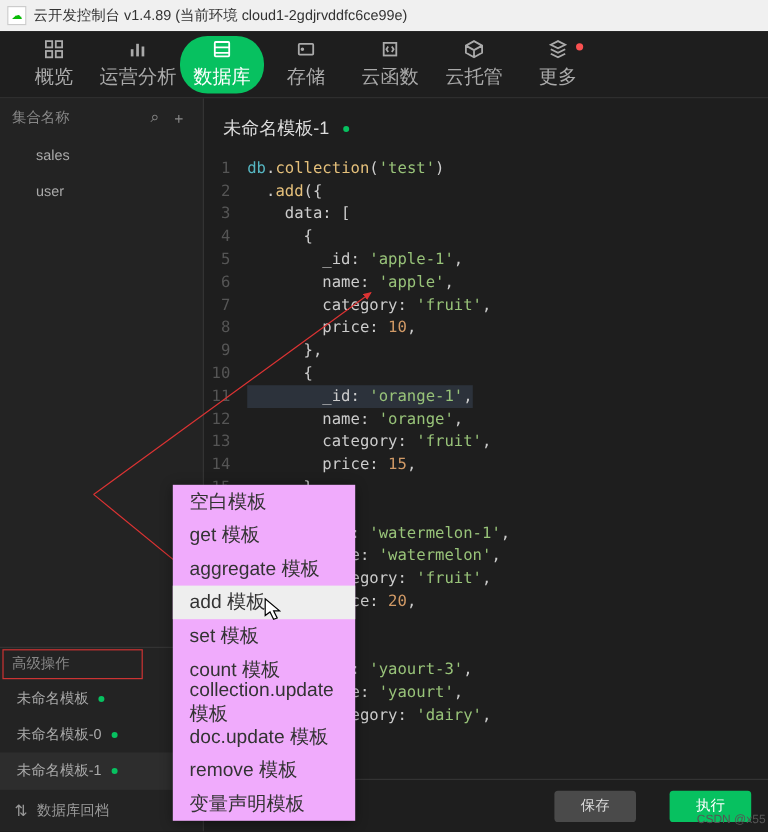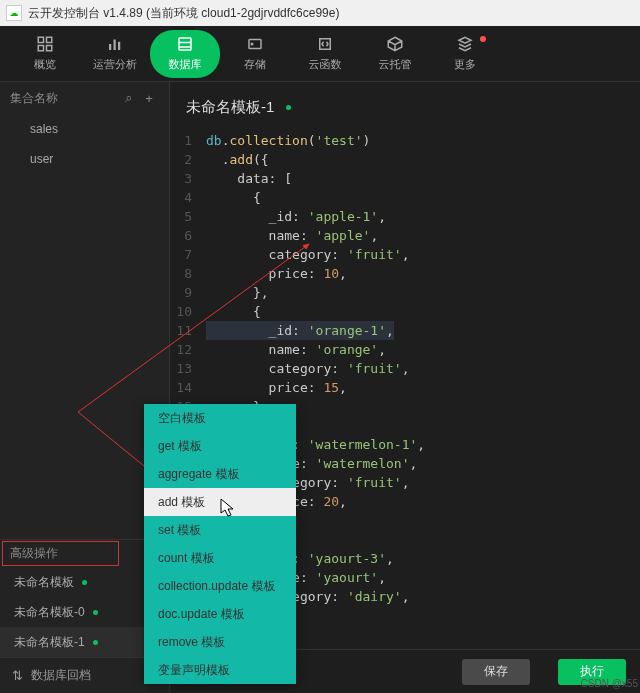--- a/index.html
+++ b/index.html
@@ -3,21 +3,21 @@
 <meta charset="utf-8">
 <style>
   * { box-sizing: border-box; margin: 0; padding: 0; }
   body { width: 640px; height: 693px; font-family: "Microsoft YaHei", Arial, sans-serif; font-size: 12px; color: #b8b8b8; background: #1e1e1e; overflow: hidden; position: relative; }
   .titlebar { height: 26px; background: #f0f0f0; color: #333; display: flex; align-items: center; padding: 0 6px; font-size: 12px; }
   .titlebar .logo { width: 16px; height: 16px; background: #fff; border: 1px solid #ccc; margin-right: 6px; display: flex; align-items: center; justify-content: center; font-size: 9px; color: #09bb07; }
   .topnav { height: 56px; background: #1e1e1e; border-bottom: 1px solid #333; display: flex; align-items: center; padding: 0 10px; }
   .nav-item { width: 70px; height: 48px; display: flex; flex-direction: column; align-items: center; justify-content: center; color: #aaa; cursor: pointer; position: relative; border-radius: 4px; }
   .nav-item.active { background: #07c160; color: #fff; border-radius: 23px; }
   .nav-item svg, .nav-item .ic { width: 18px; height: 18px; margin-bottom: 4px; }
-  .nav-item .lbl { font-size: 11px; }
+  .nav-item .lbl { font-size: 16px; }
   .nav-item .dot-red { position: absolute; top: 6px; right: 14px; width: 6px; height: 6px; background: #fa5151; border-radius: 50%; }
   .body { display: flex; height: 611px; }
   .sidebar { width: 170px; background: #232323; border-right: 1px solid #333; display: flex; flex-direction: column; }
   .side-head { height: 32px; display: flex; align-items: center; padding: 0 10px; color: #888; }
   .side-head .t { flex: 1; }
   .side-head .ic { width: 20px; text-align: center; cursor: pointer; font-size: 13px; }
   .coll-list { flex: 0 0 auto; }
   .coll-item { height: 30px; display: flex; align-items: center; padding: 0 30px; color: #aaa; cursor: pointer; }
   .spacer { flex: 1; }
   .adv-head { height: 28px; display: flex; align-items: center; padding: 0 10px; color: #888; border-top: 1px solid #333; position: relative; }
@@ -36,21 +36,21 @@
   .code { white-space: pre; color: #ccc; }
   .c-y { color: #e5c07b; }
   .c-g { color: #98c379; }
   .c-o { color: #d19a66; }
   .c-c { color: #56b6c2; }
   .hl { background: #2c323b; display: inline-block; }
   .footer { height: 44px; border-top: 1px solid #333; display: flex; align-items: center; justify-content: flex-end; padding: 0 14px; gap: 28px; }
   .btn { height: 26px; padding: 0 22px; border-radius: 3px; font-size: 12px; display: flex; align-items: center; cursor: pointer; }
   .btn-save { background: #4a4a4a; color: #ddd; }
   .btn-run { background: #07c160; color: #fff; }
-  .context-menu { position: absolute; left: 144px; top: 404px; width: 152px; background: #14b8a6; color: #333; box-shadow: 0 2px 10px rgba(0,0,0,.4); font-size: 12px; z-index: 20; }
+  .context-menu { position: absolute; left: 144px; top: 404px; width: 152px; background: #f0abfc; color: #333; box-shadow: 0 2px 10px rgba(0,0,0,.4); font-size: 16px; z-index: 20; }
   .cm-item { height: 28px; display: flex; align-items: center; padding: 0 14px; cursor: pointer; }
   .cm-item.hover { background: #eee; }
   .cursor-icon { position: absolute; left: 220px; top: 498px; z-index: 21; pointer-events: none; }
   .arrow-svg { position: absolute; left: 68px; top: 234px; z-index: 19; pointer-events: none; }
   .watermark { position: absolute; right: 2px; bottom: 4px; color: #555; font-size: 10px; }
 </style>
 </head>
 <body>
 
 <div class="titlebar">

